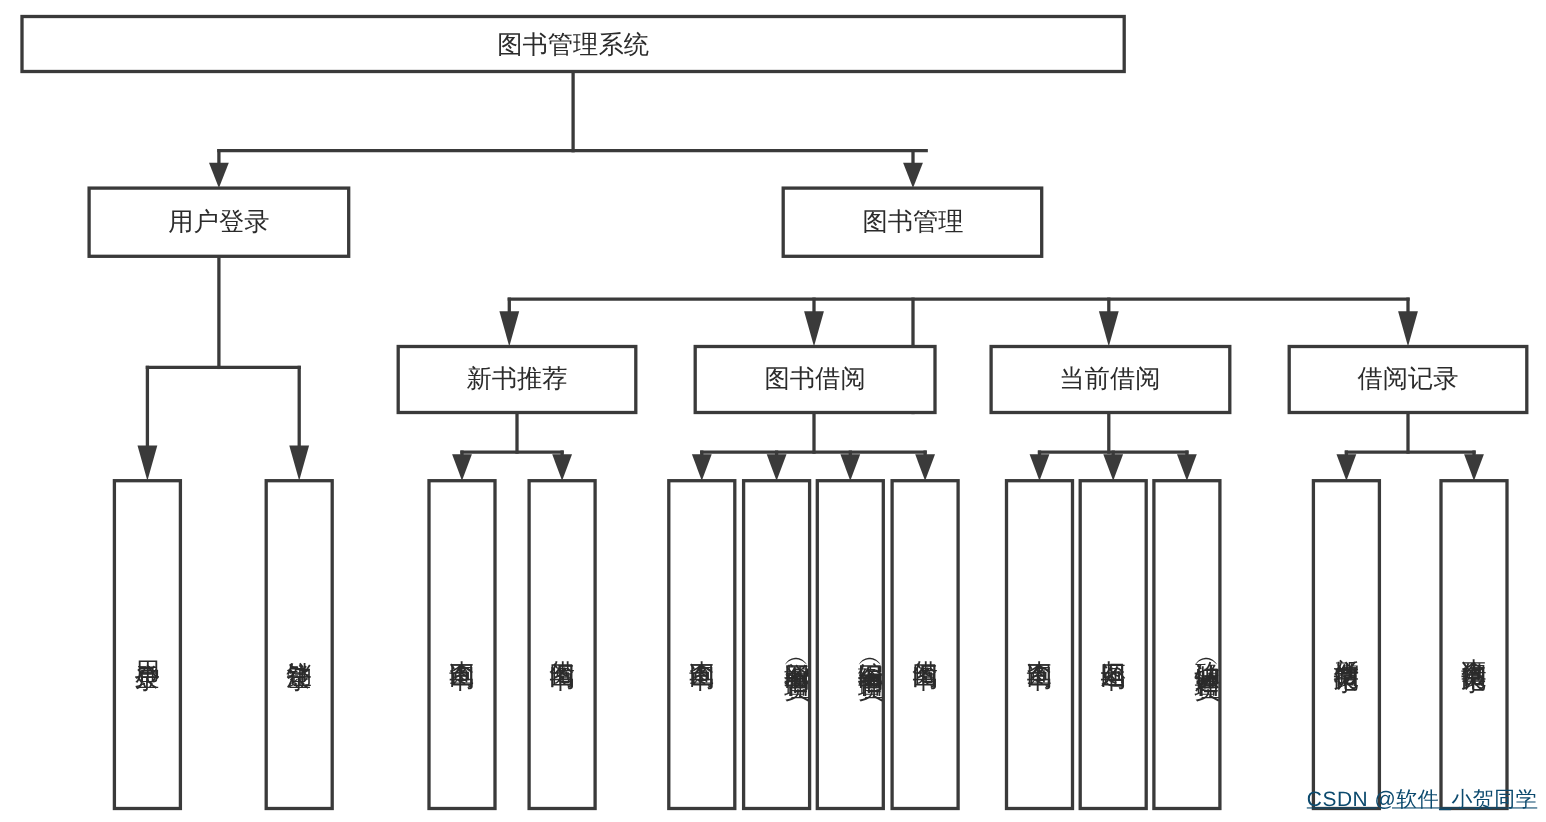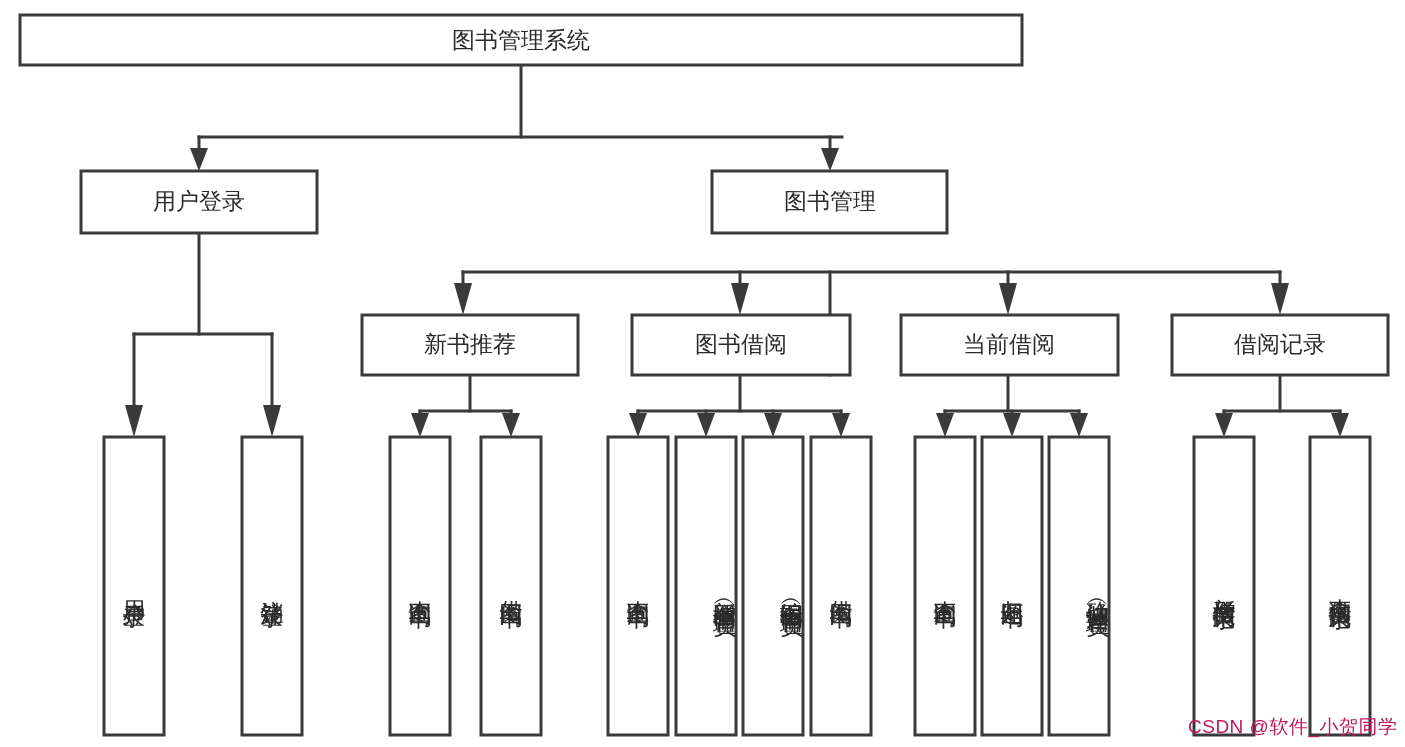--- a/index.html
+++ b/index.html
@@ -63,23 +63,24 @@
     text-align: center;
     white-space: nowrap;
     pointer-events: none;
   }
   .watermark {
     position: absolute;
     left: 1188px;
     top: 714px;
     font-family: "Liberation Sans", "DejaVu Sans", sans-serif;
     font-size: 19px;
-    color: #be185d;
+    color: #0c4a6e;
     white-space: nowrap;
     letter-spacing: 0.5px;
+    text-decoration: underline;
   }
 </style>
 </head>
 <body>
 
 <div id="diagram-root">
 
   <svg class="diagram-canvas" viewBox="0 0 1405 747">
 
     <g>

